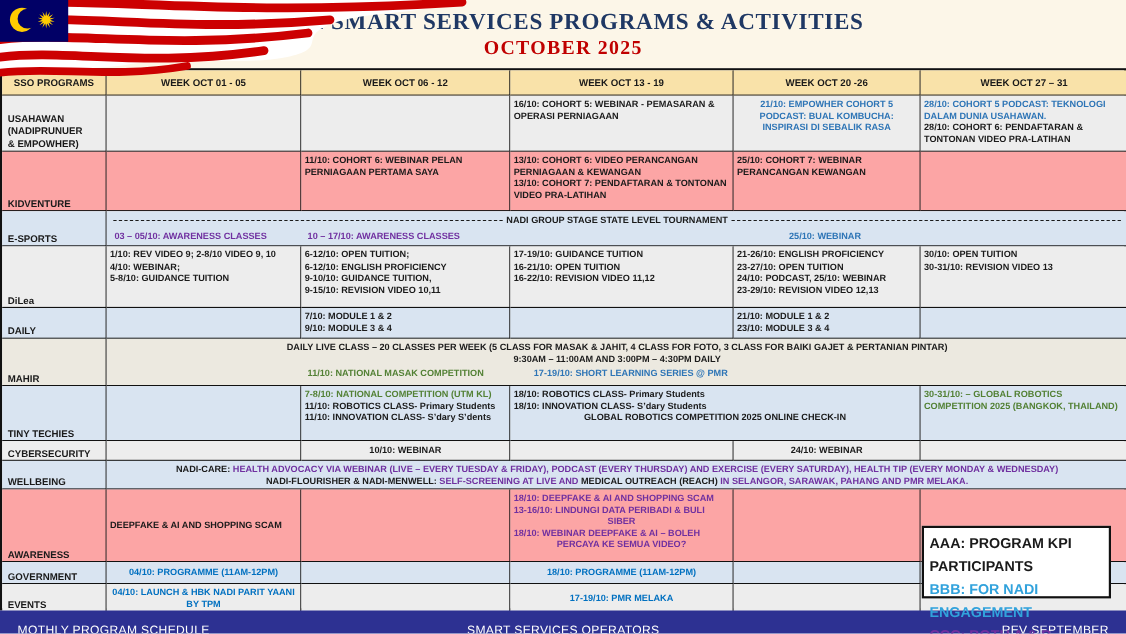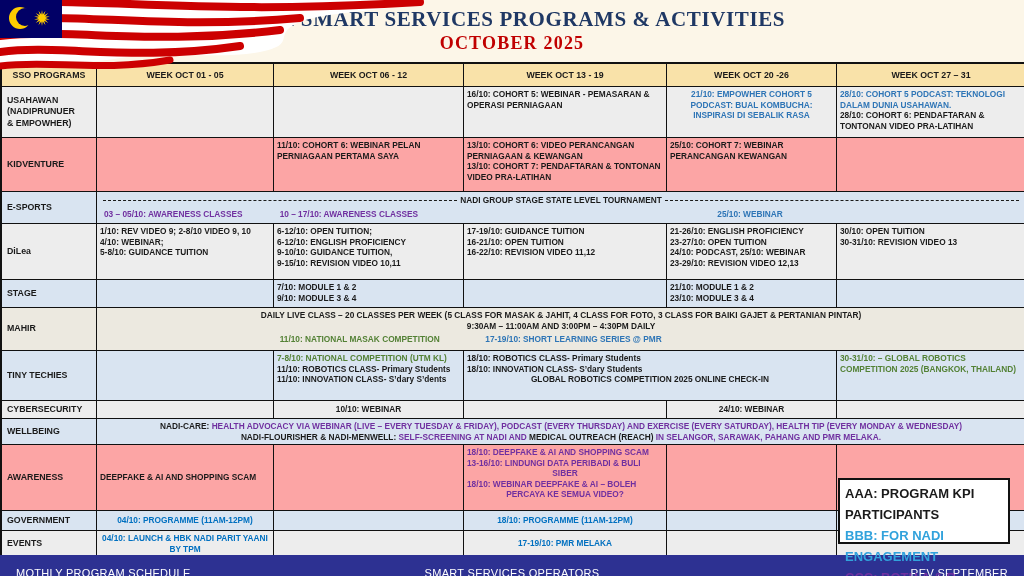--- a/index.html
+++ b/index.html
@@ -14,21 +14,21 @@
          letter-spacing:1.2px;margin-top:1px;}
   .flag{position:absolute;top:0;left:0;z-index:3;pointer-events:none;}
   
   .grid{position:absolute;top:62px;left:0;width:1024px;height:493px;display:grid;box-sizing:border-box;
         grid-template-columns:95px 177px 190px 203px 170px 189px;
         grid-template-rows:23px 51px 54px 32px 56px 28px 43px 50px 18px 26px 66px 20px 26px;
         border:2px solid #111;background:#fff;z-index:1;}
   .th{background:#F9E2A9;font-weight:bold;font-size:8.8px;color:#1a1a1a;display:flex;align-items:center;
       justify-content:center;border-right:1px solid #111;border-bottom:1px solid #111;box-sizing:border-box;}
   .rowlabel{font-weight:bold;font-size:8.8px;color:#1a1a1a;display:flex;flex-direction:column;
-      justify-content:center;padding-left:5px;border-right:1px solid #111;border-bottom:1px solid #111;
+      justify-content:flex-end;padding-left:5px;border-right:1px solid #111;border-bottom:1px solid #111;
       box-sizing:border-box;line-height:1.3;}
   .cell{font-weight:bold;font-size:8.3px;color:#1a1a1a;line-height:1.27;padding:2px 3px;
       border-right:1px solid #111;border-bottom:1px solid #111;box-sizing:border-box;
       display:flex;flex-direction:column;overflow:hidden;}
   .al-center{text-align:center;}
   .al-middle{justify-content:center;}
   .line.al-center{text-align:center;}
   
   .banner{display:flex;align-items:center;white-space:nowrap;margin-top:1px;}
   .banner .dash{flex:1;border-top:1.4px dashed #1a1a1a;height:0;margin:0 3px;}
@@ -152,21 +152,21 @@
         <div class="line"><span class="c-black">21-26/10: ENGLISH PROFICIENCY</span></div>
         <div class="line"><span class="c-black">23-27/10: OPEN TUITION</span></div>
         <div class="line"><span class="c-black">24/10: PODCAST, 25/10: WEBINAR</span></div>
         <div class="line"><span class="c-black">23-29/10:  REVISION VIDEO 12,13</span></div>
       </div>
       <div class="cell bg-gray">
         <div class="line"><span class="c-black">30/10: OPEN TUITION</span></div>
         <div class="line"><span class="c-black">30-31/10:  REVISION VIDEO 13</span></div>
       </div>
       <div class="rowlabel bg-blue">
-        <div>STAGE</div>
+        <div>DAILY</div>
       </div>
       <div class="cell bg-blue"></div>
       <div class="cell bg-blue">
         <div class="line"><span class="c-black">7/10: MODULE 1 &amp; 2</span></div>
         <div class="line"><span class="c-black">9/10: MODULE 3 &amp; 4</span></div>
       </div>
       <div class="cell bg-blue"></div>
       <div class="cell bg-blue">
         <div class="line"><span class="c-black">21/10: MODULE 1 &amp; 2</span></div>
         <div class="line"><span class="c-black">23/10: MODULE 3 &amp; 4</span></div>
@@ -213,21 +213,21 @@
       <div class="cell bg-gray"></div>
       <div class="cell bg-gray al-center al-middle">
         <div class="line"><span class="c-black">24/10: WEBINAR</span></div>
       </div>
       <div class="cell bg-gray"></div>
       <div class="rowlabel bg-blue">
         <div>WELLBEING</div>
       </div>
       <div class="cell bg-blue al-middle" style="grid-column: span 5;">
         <div class="line al-center"><span class="c-black">NADI-CARE: </span><span class="c-purple">HEALTH ADVOCACY VIA WEBINAR (LIVE – EVERY TUESDAY &amp; FRIDAY), PODCAST (EVERY THURSDAY) AND EXERCISE (EVERY SATURDAY), HEALTH TIP (EVERY MONDAY &amp; WEDNESDAY)</span></div>
-        <div class="line al-center"><span class="c-black">NADI-FLOURISHER &amp; NADI-MENWELL: </span><span class="c-purple">SELF-SCREENING AT NADI AND </span><span class="c-black">MEDICAL OUTREACH (REACH) </span><span class="c-purple">IN SELANGOR, SARAWAK, PAHANG AND PMR MELAKA.</span></div>
+        <div class="line al-center"><span class="c-black">NADI-FLOURISHER &amp; NADI-MENWELL: </span><span class="c-purple">SELF-SCREENING AT LIVE AND </span><span class="c-black">MEDICAL OUTREACH (REACH) </span><span class="c-purple">IN SELANGOR, SARAWAK, PAHANG AND PMR MELAKA.</span></div>
       </div>
       <div class="rowlabel bg-white">
         <div>AWARENESS</div>
       </div>
       <div class="cell bg-white al-middle">
         <div class="line"><span class="c-black">DEEPFAKE &amp; AI AND SHOPPING SCAM</span></div>
       </div>
       <div class="cell bg-white"></div>
       <div class="cell bg-white">
         <div class="line"><span class="c-purple">18/10: DEEPFAKE &amp; AI AND SHOPPING SCAM</span></div>

